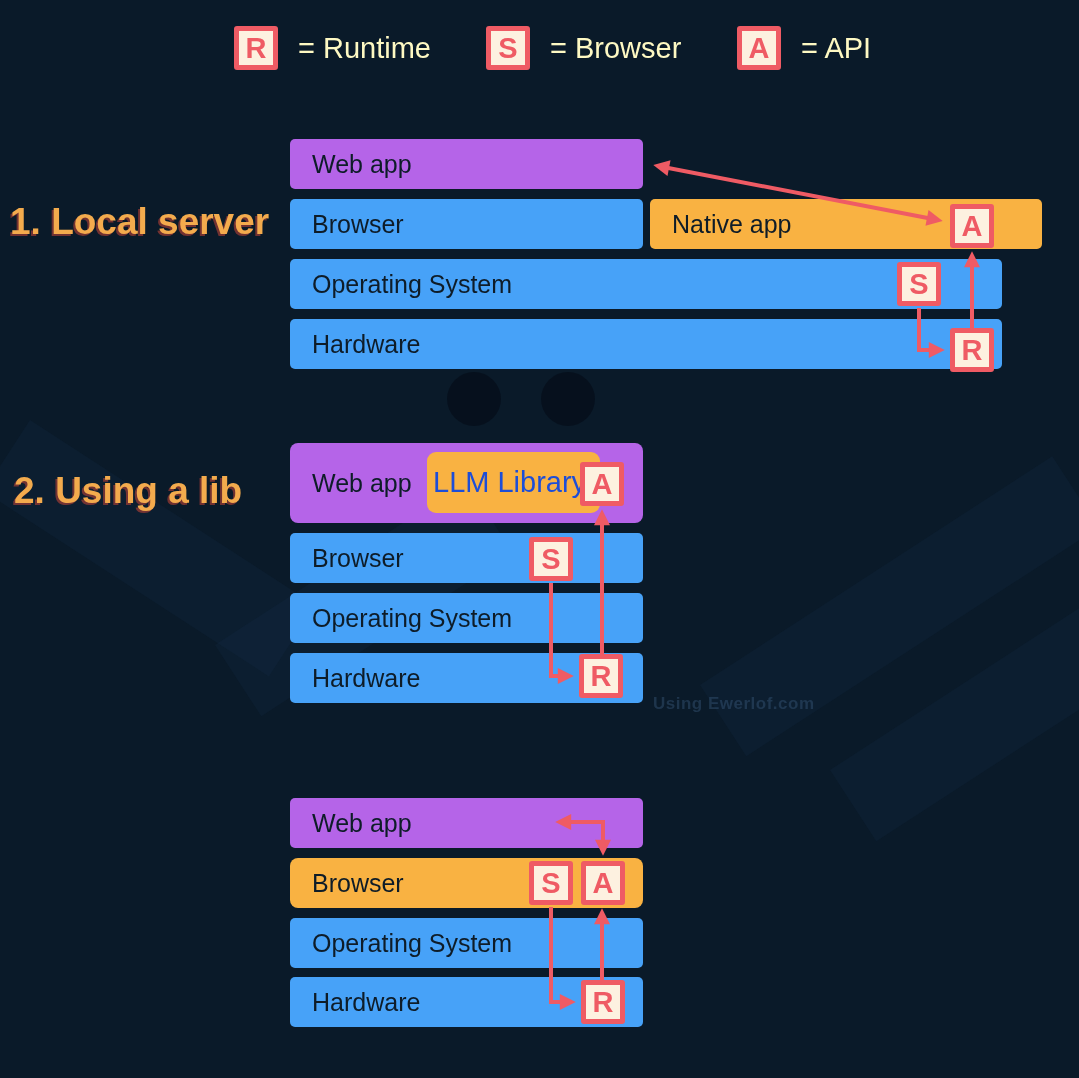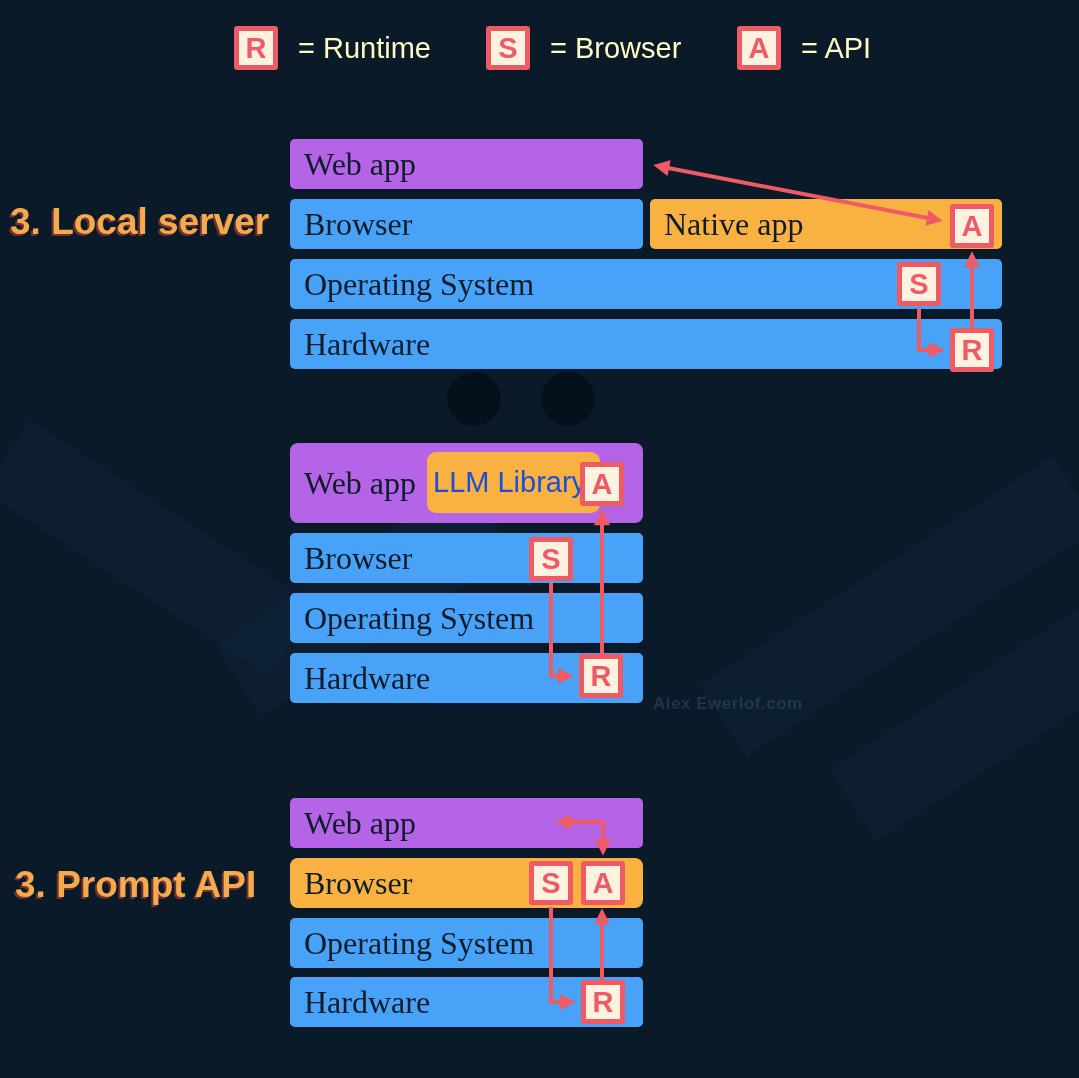--- a/index.html
+++ b/index.html
@@ -28,22 +28,22 @@
   }
   
   .heading{
     position:absolute;font-size:37px;font-weight:bold;color:#f3ab4d;
     text-shadow:-2px 2px 0 rgba(200,70,55,0.55);white-space:nowrap;line-height:1;
     z-index:5;
   }
   
   .bar{
     position:absolute;height:50px;border-radius:5px;display:flex;align-items:center;
-    padding-left:14px;box-sizing:border-box;font-size:32px;color:#0e1c28;
-    white-space:nowrap;z-index:10;font-family:Liberation Serif, serif;
+    padding-left:22px;box-sizing:border-box;font-size:25px;color:#0e1c28;
+    white-space:nowrap;z-index:10;
   }
   .bar.blue{background:#47a2f8;}
   .bar.purple{background:#b564e8;}
   .bar.orange{background:#f9b242;}
   .subbar{
     position:absolute;border-radius:9px;background:#f9b242;display:flex;align-items:center;
     padding-left:6px;box-sizing:border-box;font-size:29px;color:#1d4ed8;z-index:12;
     white-space:nowrap;
   }
   
@@ -53,59 +53,59 @@
 <body>
 
 <div id="canvas">
 
   <div class="wm-band" style="left:30px;top:420px;width:340px;height:85px;transform:rotate(33deg);"></div>
   <div class="wm-band" style="left:215px;top:645px;width:300px;height:85px;transform:rotate(-33deg);"></div>
   <div class="wm-band" style="left:700px;top:685px;width:420px;height:85px;transform:rotate(-33deg);"></div>
   <div class="wm-band" style="left:830px;top:770px;width:420px;height:85px;transform:rotate(-33deg);"></div>
   <div class="wm-circle" style="left:447px;top:372px;"></div>
   <div class="wm-circle" style="left:541px;top:372px;"></div>
-  <div class="wm-text">Alex Ewerlof.com</div>
+  <div class="wm-text">Using Ewerlof.com</div>
 
   <div class="legend-item" style="left:234px;">
     <div class="badge" style="position:static;">R</div>
     <span class="legend-label">= Runtime</span>
   </div>
   <div class="legend-item" style="left:486px;">
     <div class="badge" style="position:static;">S</div>
     <span class="legend-label">= Browser</span>
   </div>
   <div class="legend-item" style="left:737px;">
     <div class="badge" style="position:static;">A</div>
     <span class="legend-label">= API</span>
   </div>
 
-  <div class="heading" style="left:10px;top:203px;">3. Local server</div>
+  <div class="heading" style="left:10px;top:203px;">1. Local server</div>
 
   <div class="bar purple" style="left:290px;top:139px;width:353px;">Web app</div>
   <div class="bar blue" style="left:290px;top:199px;width:353px;">Browser</div>
-  <div class="bar orange" style="left:650px;top:199px;width:352px;">Native app</div>
+  <div class="bar orange" style="left:650px;top:199px;width:392px;">Native app</div>
   <div class="bar blue" style="left:290px;top:259px;width:712px;">Operating System</div>
   <div class="bar blue" style="left:290px;top:319px;width:712px;">Hardware</div>
 
   <div class="badge" style="left:950px;top:204px;">A</div>
   <div class="badge" style="left:897px;top:262px;">S</div>
   <div class="badge" style="left:950px;top:328px;">R</div>
 
+  <div class="heading" style="left:14px;top:472px;">2. Using a lib</div>
 
   <div class="bar purple" style="left:290px;top:443px;width:353px;height:80px;border-radius:8px;">Web app</div>
   <div class="subbar" style="left:427px;top:452px;width:173px;height:61px;">LLM Library</div>
   <div class="bar blue" style="left:290px;top:533px;width:353px;">Browser</div>
   <div class="bar blue" style="left:290px;top:593px;width:353px;">Operating System</div>
   <div class="bar blue" style="left:290px;top:653px;width:353px;">Hardware</div>
 
   <div class="badge" style="left:580px;top:462px;">A</div>
   <div class="badge" style="left:529px;top:537px;">S</div>
   <div class="badge" style="left:579px;top:654px;">R</div>
 
-  <div class="heading" style="left:15px;top:866px;">3. Prompt API</div>
 
   <div class="bar purple" style="left:290px;top:798px;width:353px;">Web app</div>
   <div class="bar orange" style="left:290px;top:858px;width:353px;border-radius:8px;">Browser</div>
   <div class="bar blue" style="left:290px;top:918px;width:353px;">Operating System</div>
   <div class="bar blue" style="left:290px;top:977px;width:353px;">Hardware</div>
 
   <div class="badge" style="left:529px;top:861px;">S</div>
   <div class="badge" style="left:581px;top:861px;">A</div>
   <div class="badge" style="left:581px;top:980px;">R</div>
 

